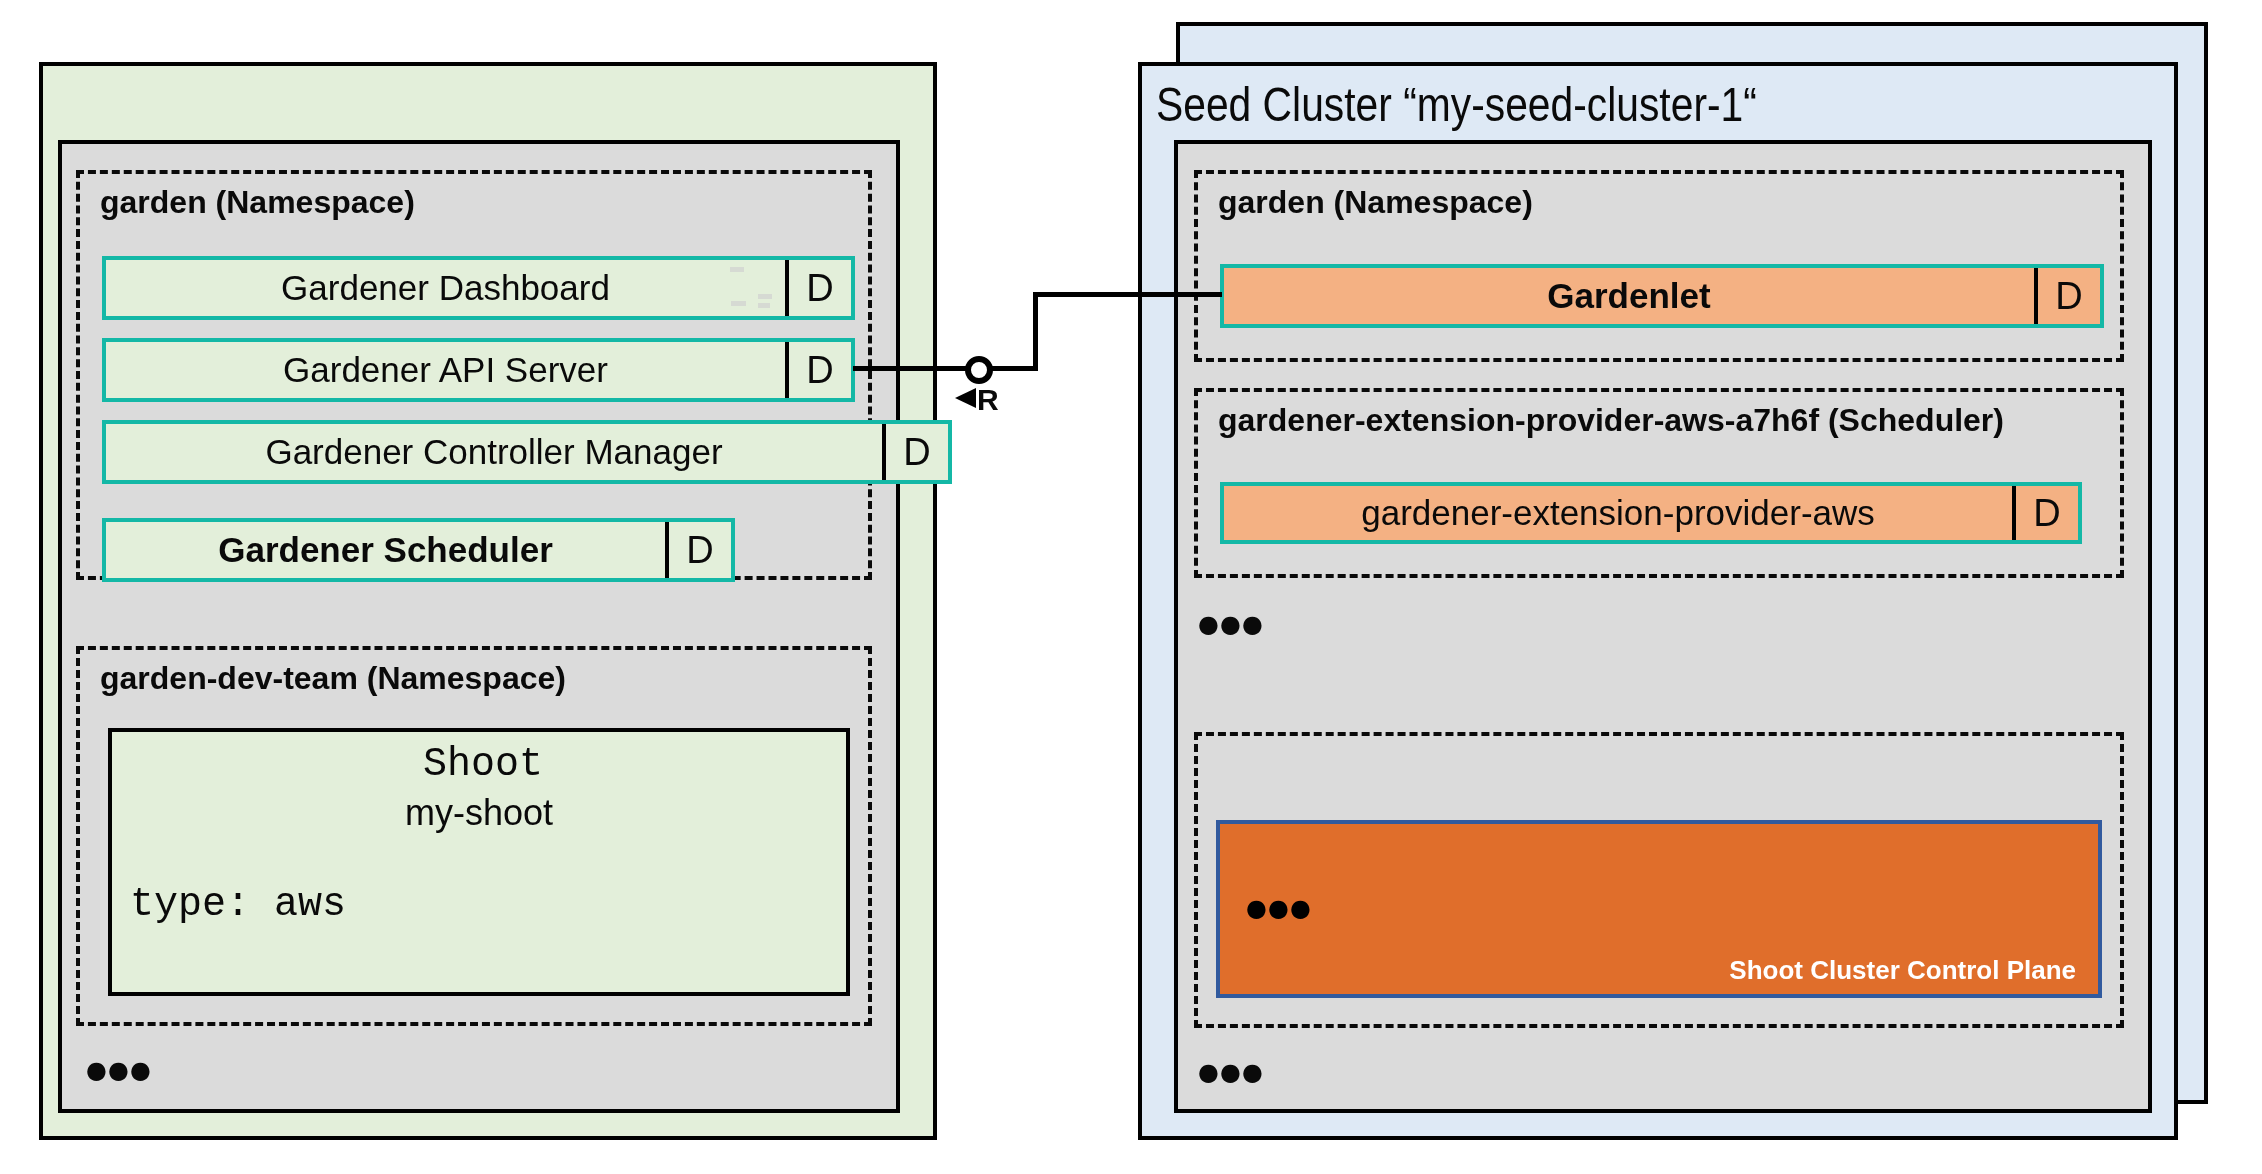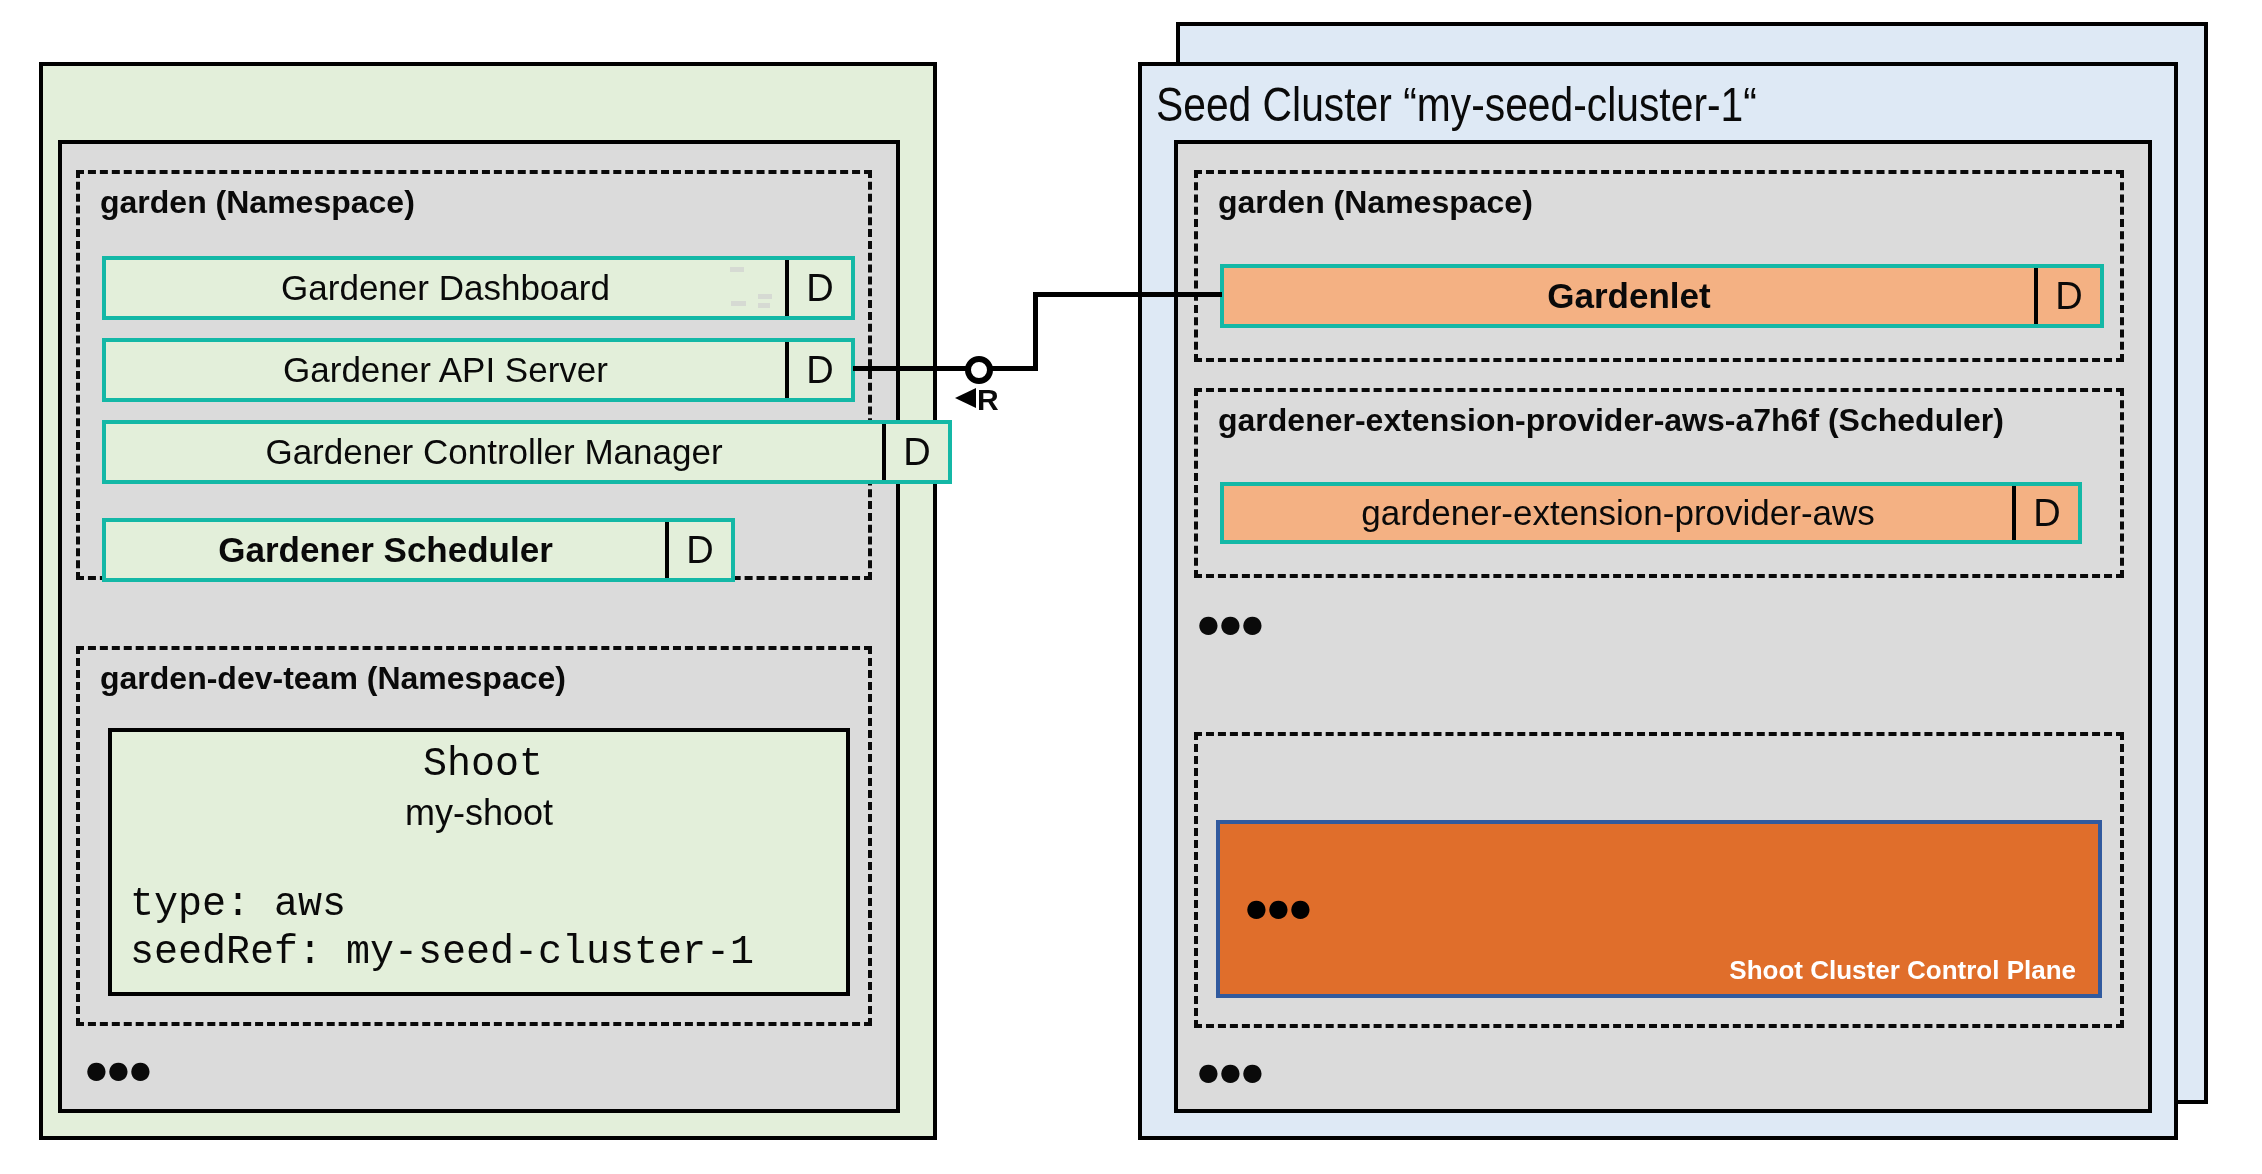--- a/index.html
+++ b/index.html
@@ -111,21 +111,20 @@
     <div class="dcell">D</div>
   </div>
 
   <div class="abs gc-ns2 dash"></div>
   <div class="abs gc-ns2-label ns-label nowrap">garden-dev-team (Namespace)</div>
 
   <div class="abs shoot">
     <div class="abs sh-kind mono nowrap">Shoot</div>
     <div class="abs sh-name nowrap">my-shoot</div>
     <div class="abs sh-l1 mono nowrap">type: aws</div>
-    <div class="abs sh-l2 mono nowrap">seedRef: my-seed-cluster-1</div>
   </div>
 
   <div class="abs gc-dots dots">●●●</div>
 
   <div class="abs sc-back"></div>
   <div class="abs sc"></div>
   <div class="abs sc-title nowrap">
     <span class="cxT">Seed Cluster “my-seed-cluster-1“</span>
   </div>
   <div class="abs sc-panel"></div>

